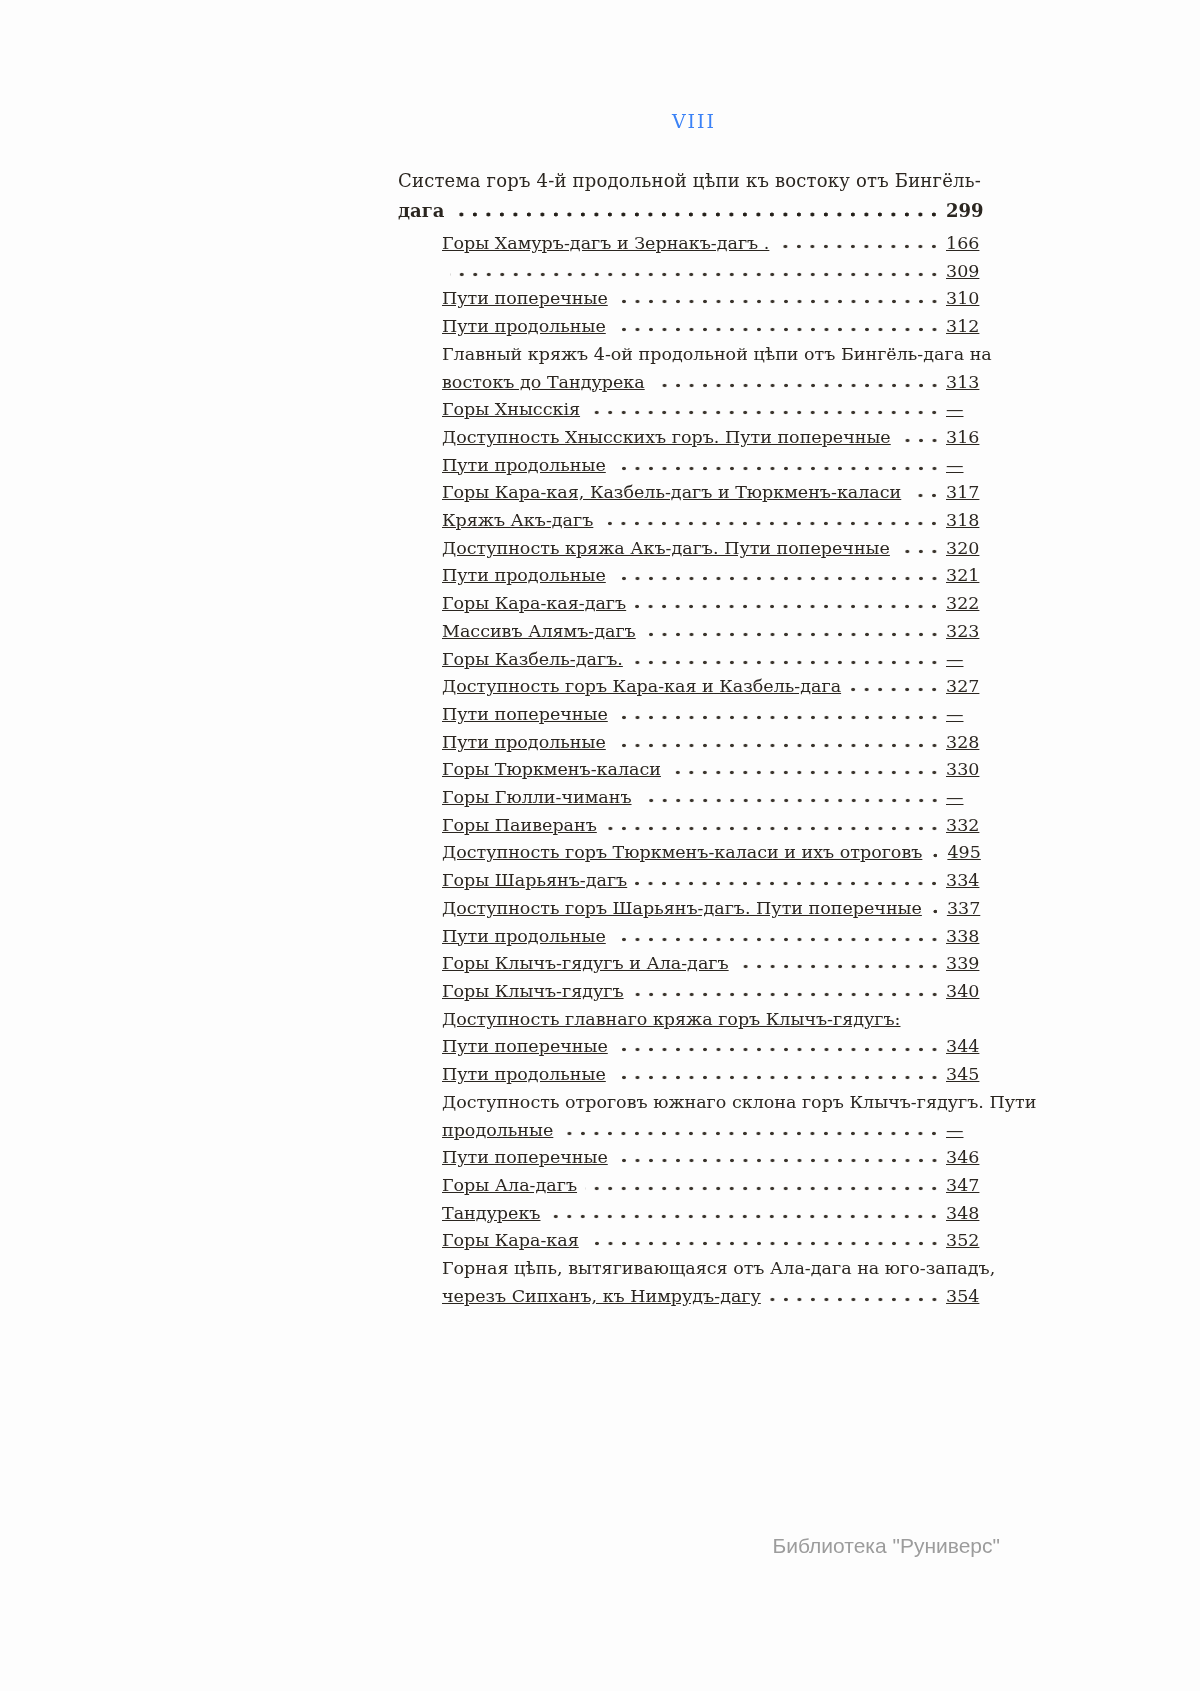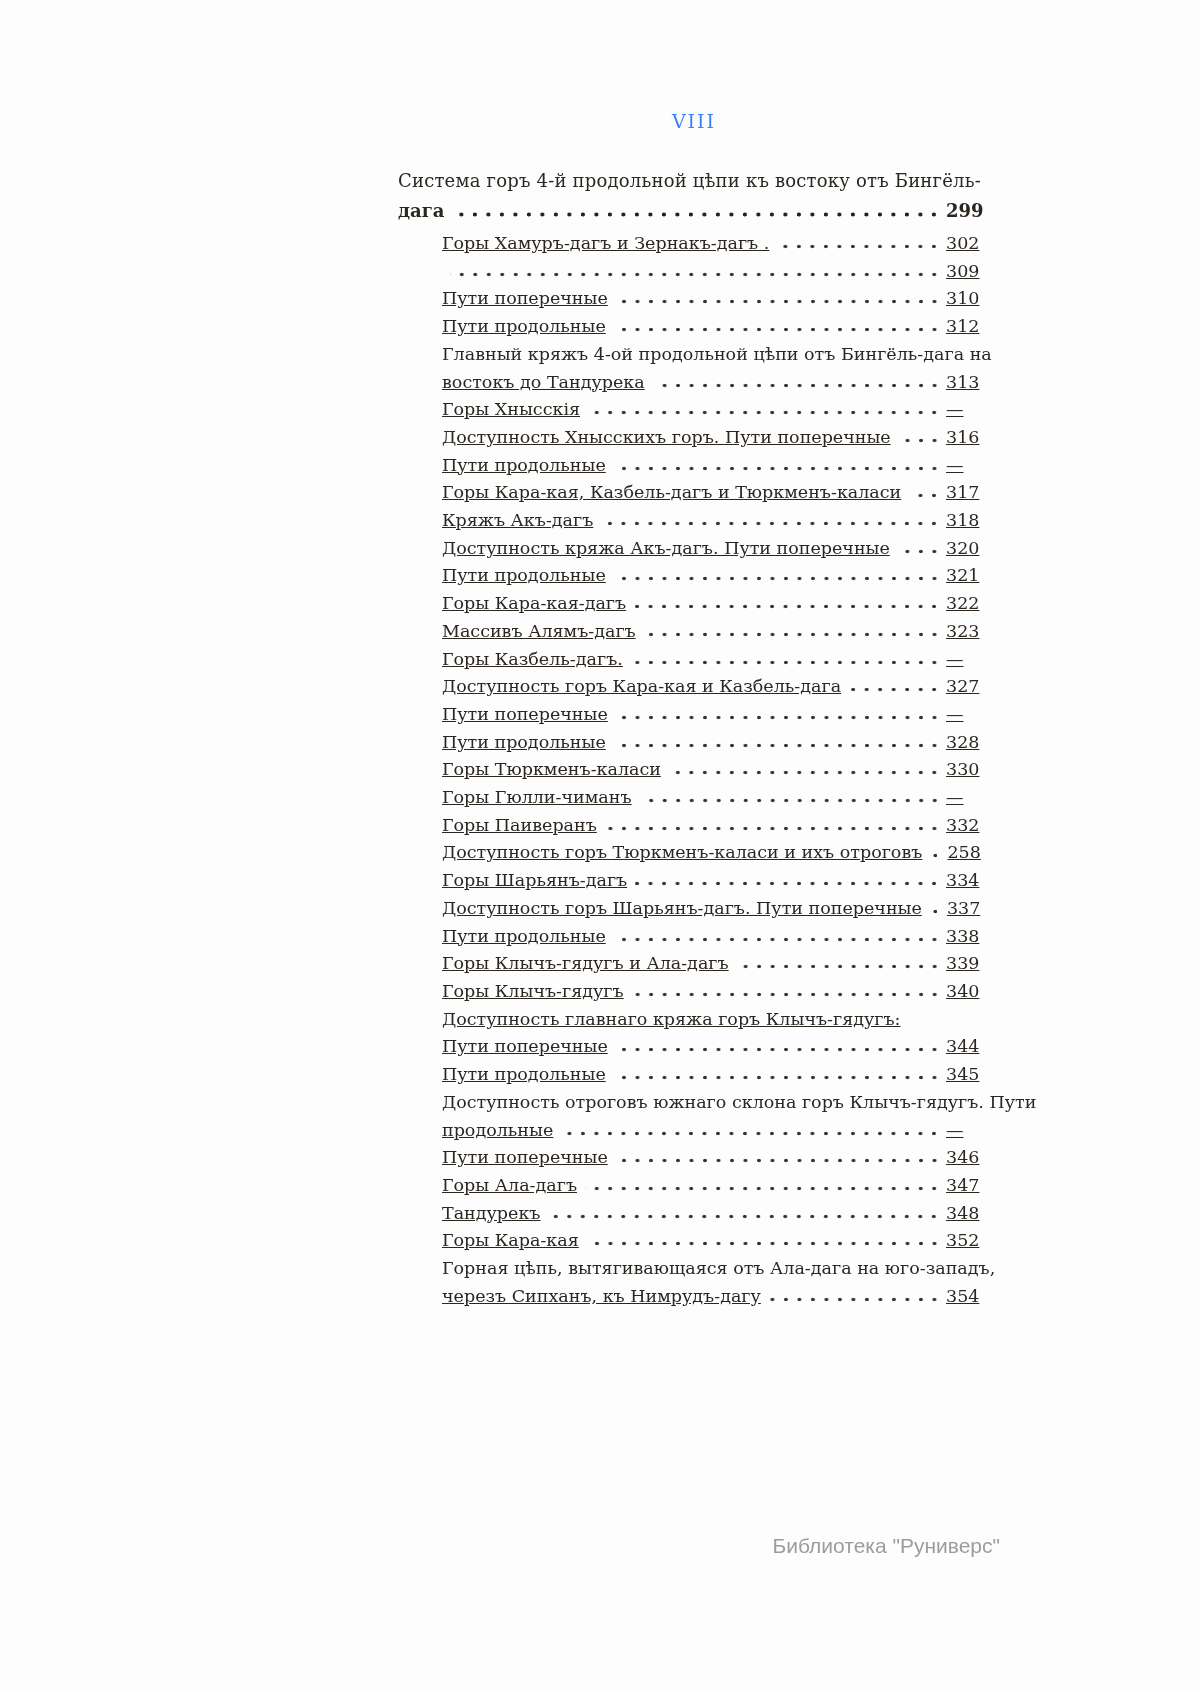--- a/index.html
+++ b/index.html
@@ -94,21 +94,21 @@
     <div class="heading-row">
       <span class="entry-text">дага</span>
       <span class="leader"></span>
       <span class="page-num">299</span>
     </div>
   </div>
   <div class="entries" id="entries">
       <div class="entry">
         <span class="entry-text">Горы Хамуръ-дагъ и Зернакъ-дагъ .</span>
         <span class="leader"></span>
-        <span class="page-num">302</span>
+        <span class="page-num">166</span>
       </div>
       <div class="entry">
         <span class="leader"></span>
         <span class="page-num">309</span>
       </div>
       <div class="entry">
         <span class="entry-text">Пути поперечные</span>
         <span class="leader"></span>
         <span class="page-num">310</span>
       </div>
@@ -199,21 +199,21 @@
         <span class="page-num">—</span>
       </div>
       <div class="entry">
         <span class="entry-text">Горы Паиверанъ</span>
         <span class="leader"></span>
         <span class="page-num">332</span>
       </div>
       <div class="entry">
         <span class="entry-text">Доступность горъ Тюркменъ-каласи и ихъ отроговъ</span>
         <span class="leader"></span>
-        <span class="page-num">258</span>
+        <span class="page-num">495</span>
       </div>
       <div class="entry">
         <span class="entry-text">Горы Шарьянъ-дагъ</span>
         <span class="leader"></span>
         <span class="page-num">334</span>
       </div>
       <div class="entry">
         <span class="entry-text">Доступность горъ Шарьянъ-дагъ. Пути поперечные</span>
         <span class="leader"></span>
         <span class="page-num">337</span>

